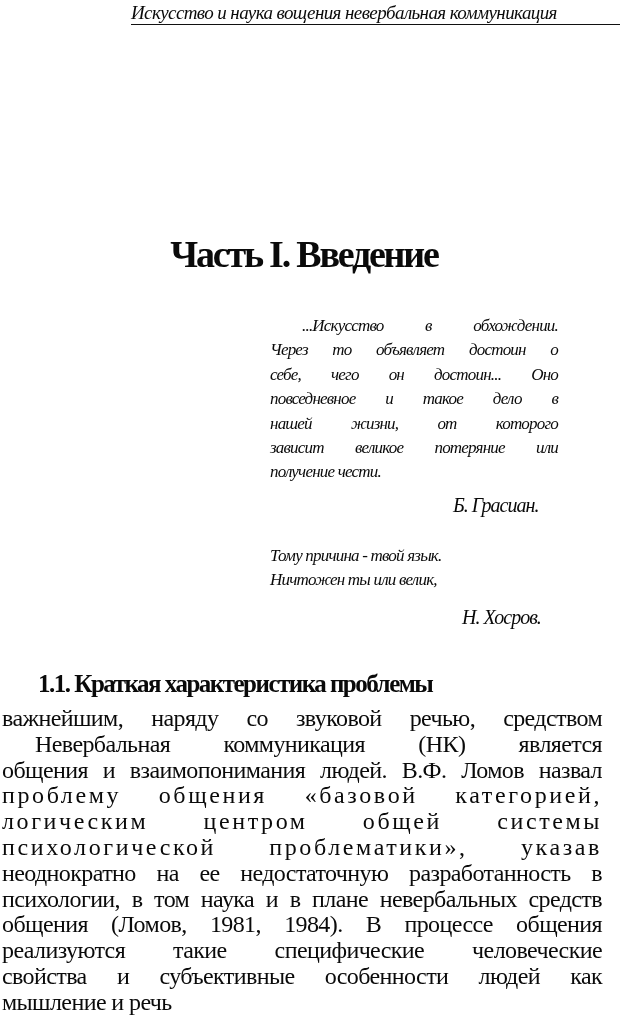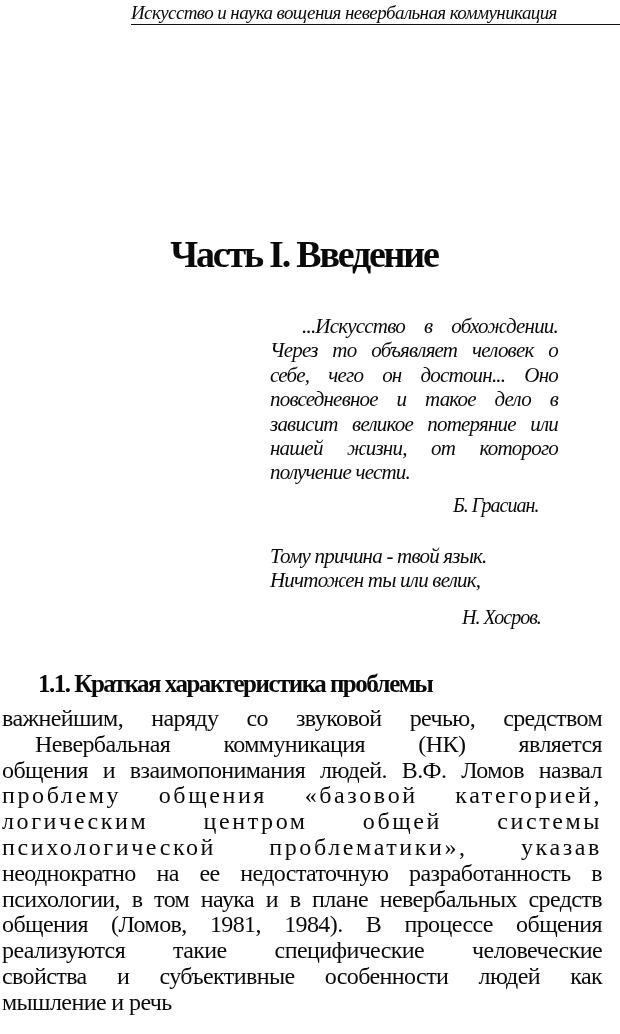--- a/index.html
+++ b/index.html
@@ -17,21 +17,21 @@
     }
     .running-header .title { position: absolute; left: 0; top: 0; }
     .running-header .pagenum { position: absolute; right: 2px; top: 0; font-style: normal; font-size: 20px; }
     .part-title {
       position: absolute; left: 0; width: 620px; top: 232px;
       text-align: center; font-weight: bold; font-size: 38px;
       letter-spacing: -2.2px; transform: translateX(-6px);
     }
     .epigraph {
       position: absolute; left: 270px; width: 288px;
-      font-style: italic; font-size: 21px; line-height: 24.4px;
+      font-style: italic; font-size: 17px; line-height: 24.4px;
       letter-spacing: -0.8px;
     }
     .epigraph .line { display: block; text-align: justify; text-align-last: justify; white-space: nowrap; }
     .epigraph .line.last { text-align-last: left; }
     .epigraph .line.indent { padding-left: 32px; }
     .epigraph-1 { top: 314px; }
     .author { position: absolute; font-style: italic; font-size: 20px; letter-spacing: -1px; }
     .author-1 { left: 453px; top: 494px; }
     .epigraph-2 { top: 544px; }
     .epigraph-2 .line { text-align: left; text-align-last: left; }
@@ -54,25 +54,25 @@
 
 <div class="running-header">
   <span class="title">Искусство и наука вощения невербальная коммуникация</span>
   <span class="pagenum">9</span>
 </div>
 
 <div class="part-title">Часть I. Введение</div>
 
 <div class="epigraph epigraph-1">
   <span class="line indent">...Искусство в обхождении.</span>
-  <span class="line">Через то объявляет человек о</span>
+  <span class="line">Через то объявляет достоин о</span>
   <span class="line">себе, чего он достоин... Оно</span>
   <span class="line">повседневное и такое дело в</span>
+  <span class="line">нашей жизни, от которого</span>
   <span class="line">зависит великое потеряние или</span>
-  <span class="line">нашей жизни, от которого</span>
   <span class="line last">получение чести.</span>
 </div>
 <div class="author author-1">Б. Грасиан.</div>
 
 <div class="epigraph epigraph-2">
   <span class="line">Тому причина - твой язык.</span>
   <span class="line">Ничтожен ты или велик,</span>
 </div>
 <div class="author author-2">Н. Хосров.</div>
 

